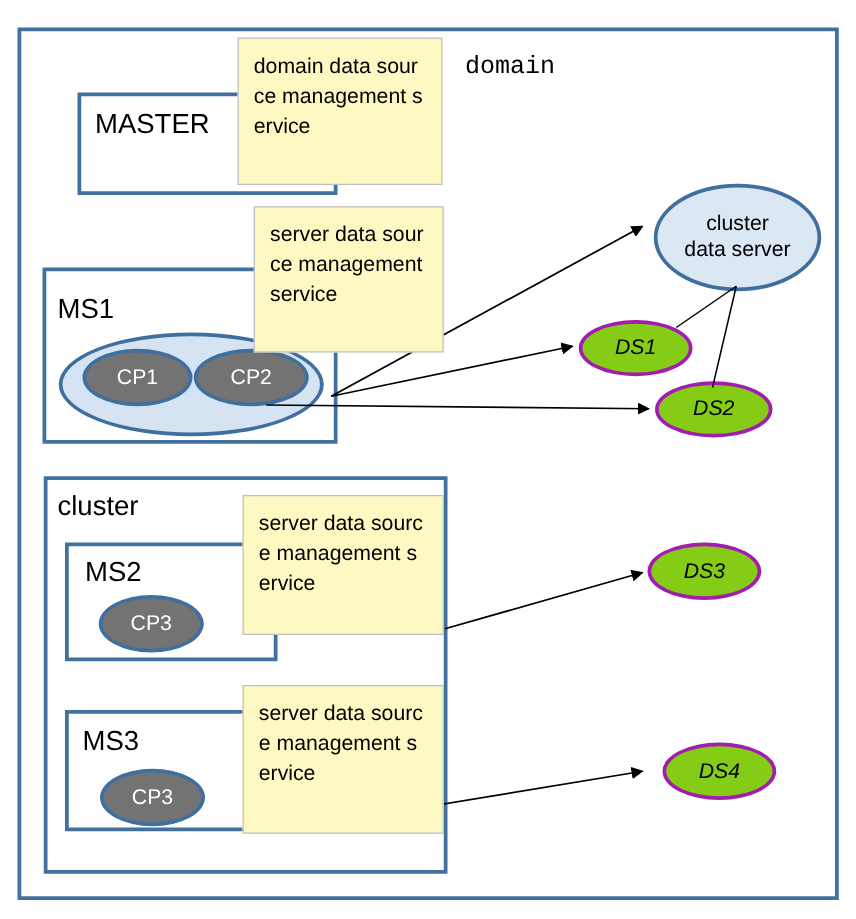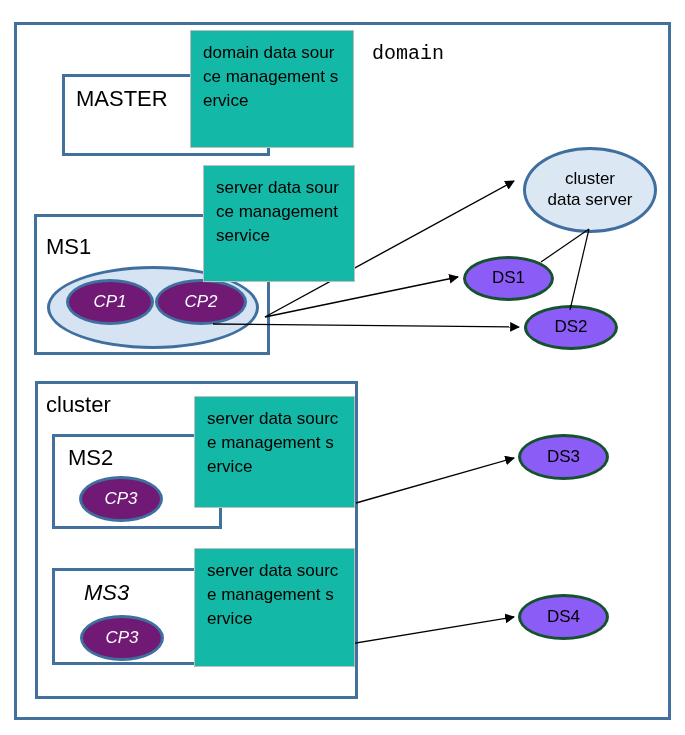--- a/index.html
+++ b/index.html
@@ -42,21 +42,21 @@
     font-size: 22px;
     line-height: 1.15;
     white-space: nowrap;
   }
   .clabel.big { font-size: 20px; }
 
   
   .note {
     position: absolute;
     box-sizing: border-box;
-    background: #14b8a6;
+    background: #fef9c3;
     border: 1px solid #BFBFBF;
     padding: 10px 12px 8px 12px;
     font-size: 17px;
     line-height: 1.42;
     color: #000000;
     word-break: break-all;
     overflow-wrap: anywhere;
   }
 
   
@@ -74,31 +74,31 @@
     background: #DCE7F4;
     border: 3px solid #3F6F9F;
     color: #000000;
     font-size: 17px;
   }
   .ell.group {
     background: #D6E3F2;
     border: 3px solid #3F6F9F;
   }
   .ell.cp {
-    background: #701a75;
+    background: #737373;
     border: 3px solid #3F6F9F;
     color: #ffffff;
     font-size: 17px;
+  }
+  .ell.ds {
+    background: #84cc16;
+    border: 3px solid #a21caf;
+    color: #000000;
+    font-size: 17px;
     font-style: italic;
-  }
-  .ell.ds {
-    background: #8b5cf6;
-    border: 3px solid #14532d;
-    color: #000000;
-    font-size: 17px;
   }
   svg { display: block; }
 </style>
 </head>
 <body>
 
 <div id="canvas">
 
   <div class="layer-boxes">
 
@@ -145,21 +145,21 @@
     </div>
 
     <div class="ell ds" style="left:524px; top:305px; width:94px; height:45px;">
       <span>DS2</span>
     </div>
 
     <div class="ell ds" style="left:518px; top:434px; width:91px; height:46px;">
       <span>DS3</span>
     </div>
 
-    <div class="ell ds" style="left:518px; top:594px; width:91px; height:46px;justify-content:center;">
+    <div class="ell ds" style="left:530px; top:594px; width:91px; height:46px;justify-content:center;">
       <span>DS4</span>
     </div>
   </div>
 
   <div class="layer-edges">
     <svg width="685" height="735" viewBox="0 0 685 735" xmlns="http://www.w3.org/2000/svg">
       <defs>
         <marker id="ah" viewBox="0 0 10 10" refX="9" refY="5" markerWidth="7" markerHeight="7" orient="auto-start-reverse">
           <path d="M 0 0 L 10 5 L 0 10 z" fill="#000000"></path>
         </marker>
@@ -205,16 +205,16 @@
     <div class="clabel big" style="left:372px; top:42px;font-family:Liberation Mono, monospace;">domain</div>
 
     <div class="clabel" style="left:76px; top:86px;">MASTER</div>
 
     <div class="clabel" style="left:46px; top:234px;">MS1</div>
 
     <div class="clabel" style="left:46px; top:392px;">cluster</div>
 
     <div class="clabel" style="left:68px; top:445px;text-align:right;">MS2</div>
 
-    <div class="clabel" style="left:84px; top:580px;font-style:italic;">MS3</div>
+    <div class="clabel" style="left:66px; top:580px;">MS3</div>
   </div>
 
 </div>
 
 </body></html>

